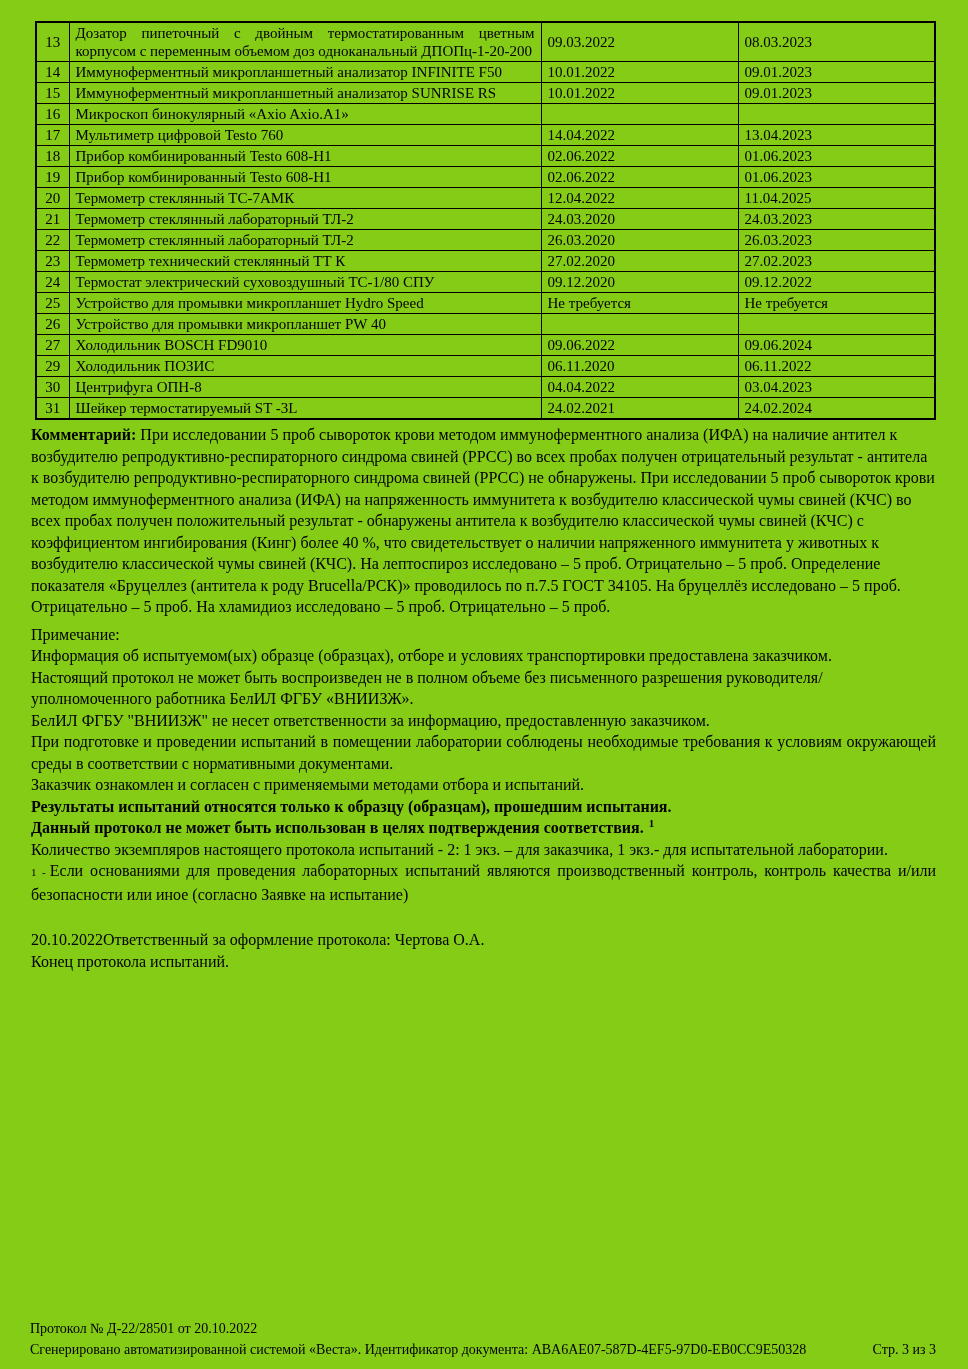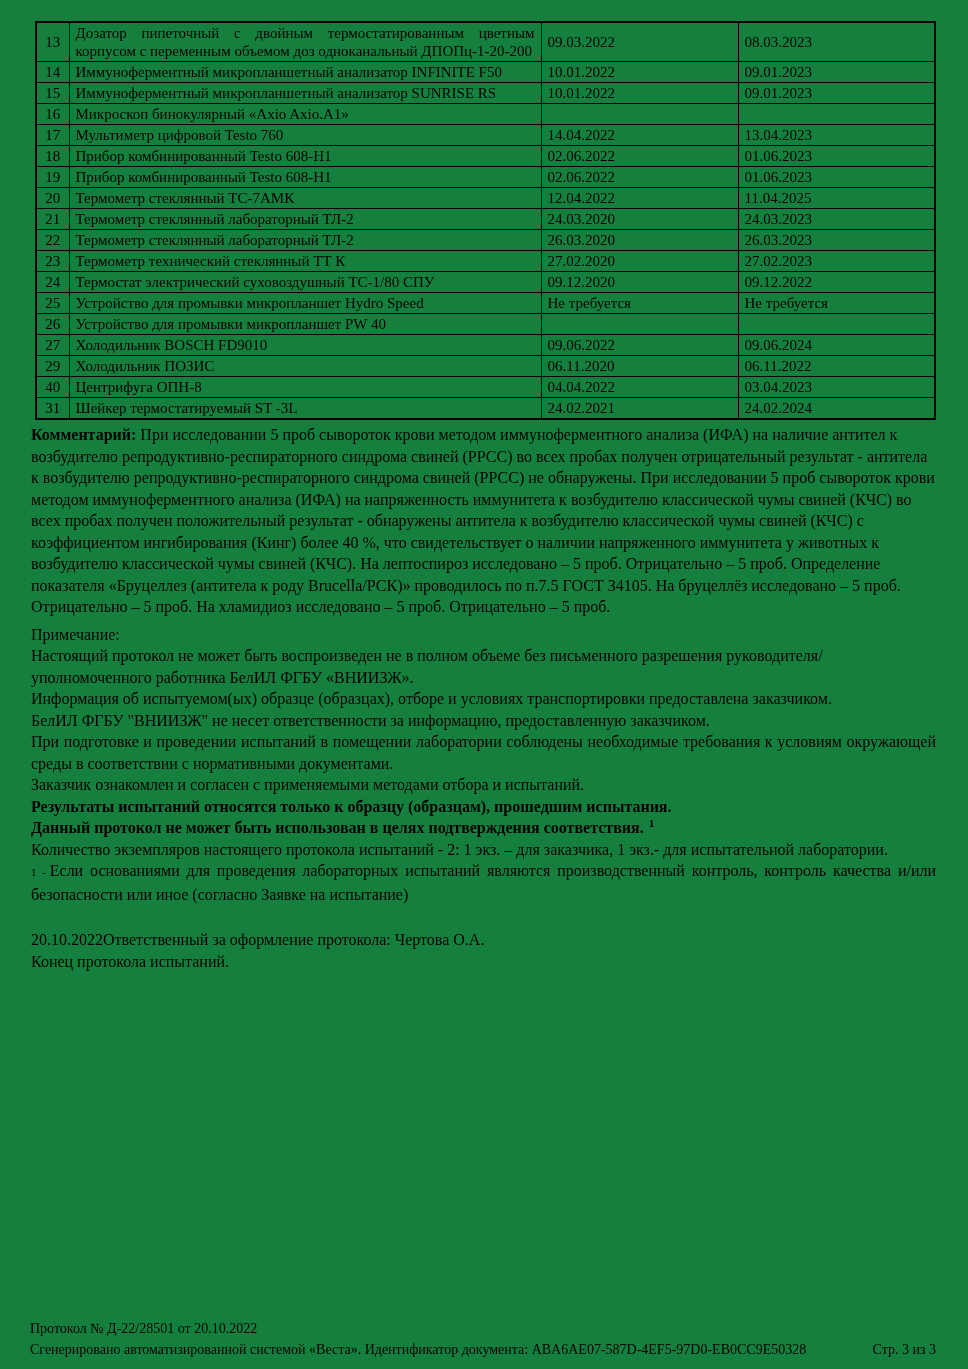--- a/index.html
+++ b/index.html
@@ -2,21 +2,21 @@
 <html><head>
 <meta charset="utf-8">
 <style>
   * { margin: 0; padding: 0; box-sizing: border-box; }
   html, body { background: #e8e8e8; }
   .page {
     position: relative;
     width: 968px;
     height: 1369px;
     margin: 0 auto;
-    background: #15803d;
+    background: #84cc16;
     color: #000000;
     font-family: "Liberation Serif", serif;
     overflow: hidden;
   }
 
   
   .table-wrap {
     position: absolute;
     left: 35px;
     top: 21px;
@@ -173,42 +173,42 @@
             <td class="col-date">09.06.2022</td>
             <td class="col-date">09.06.2024</td>
           </tr>
           <tr>
             <td class="col-num">29</td>
             <td class="col-name">Холодильник ПОЗИС</td>
             <td class="col-date">06.11.2020</td>
             <td class="col-date">06.11.2022</td>
           </tr>
           <tr>
-            <td class="col-num">40</td>
+            <td class="col-num">30</td>
             <td class="col-name">Центрифуга ОПН-8</td>
             <td class="col-date">04.04.2022</td>
             <td class="col-date">03.04.2023</td>
           </tr>
           <tr>
             <td class="col-num">31</td>
             <td class="col-name">Шейкер термостатируемый ST -3L</td>
             <td class="col-date">24.02.2021</td>
             <td class="col-date">24.02.2024</td>
           </tr>
         </tbody>
     </table>
   </div>
 
   <div class="textblock">
     <p><b>Комментарий:</b> <span>При исследовании 5 проб сывороток крови методом иммуноферментного анализа (ИФА) на наличие антител к возбудителю репродуктивно-респираторного синдрома свиней (РРСС) во всех пробах получен отрицательный результат - антитела к возбудителю репродуктивно-респираторного синдрома свиней (РРСС) не обнаружены. При исследовании 5 проб сывороток крови методом иммуноферментного анализа (ИФА) на напряженность иммунитета к возбудителю классической чумы свиней (КЧС) во всех пробах получен положительный результат - обнаружены антитела к возбудителю классической чумы свиней (КЧС) с коэффициентом ингибирования (Кинг) более 40 %, что свидетельствует о наличии напряженного иммунитета у животных к возбудителю классической чумы свиней (КЧС). На лептоспироз исследовано – 5 проб. Отрицательно – 5 проб. Определение показателя «Бруцеллез (антитела к роду Brucella/РСК)» проводилось по п.7.5 ГОСТ 34105. На бруцеллёз исследовано – 5 проб. Отрицательно – 5 проб. На хламидиоз исследовано – 5 проб. Отрицательно – 5 проб.</span></p>
 
     <p class="notes-title">Примечание:</p>
     <div>
+        <p>Информация об испытуемом(ых) образце (образцах), отборе и условиях транспортировки предоставлена заказчиком.</p>
         <p>Настоящий протокол не может быть воспроизведен не в полном объеме без письменного разрешения руководителя/уполномоченного работника БелИЛ ФГБУ «ВНИИЗЖ».</p>
-        <p>Информация об испытуемом(ых) образце (образцах), отборе и условиях транспортировки предоставлена заказчиком.</p>
         <p>БелИЛ ФГБУ "ВНИИЗЖ" не несет ответственности за информацию, предоставленную заказчиком.</p>
         <p class="justify">При подготовке и проведении испытаний в помещении лаборатории соблюдены необходимые требования к условиям окружающей среды в соответствии с нормативными документами.</p>
         <p>Заказчик ознакомлен и согласен с применяемыми методами отбора и испытаний.</p>
         <p class="bold">Результаты испытаний относятся только к образцу (образцам), прошедшим испытания.</p>
         <p class="bold">Данный протокол не может быть использован в целях подтверждения соответствия.<sup class="note-sup">1</sup></p>
         <p class="justify">Количество экземпляров настоящего протокола испытаний - 2: 1 экз. – для заказчика, 1 экз.- для испытательной лаборатории.</p>
         <p class="justify"><span class="footmark">1 -</span>Если основаниями для проведения лабораторных испытаний являются производственный контроль, контроль качества и/или безопасности или иное (согласно Заявке на испытание)</p>
       </div>
 
     <p class="sig-row">

